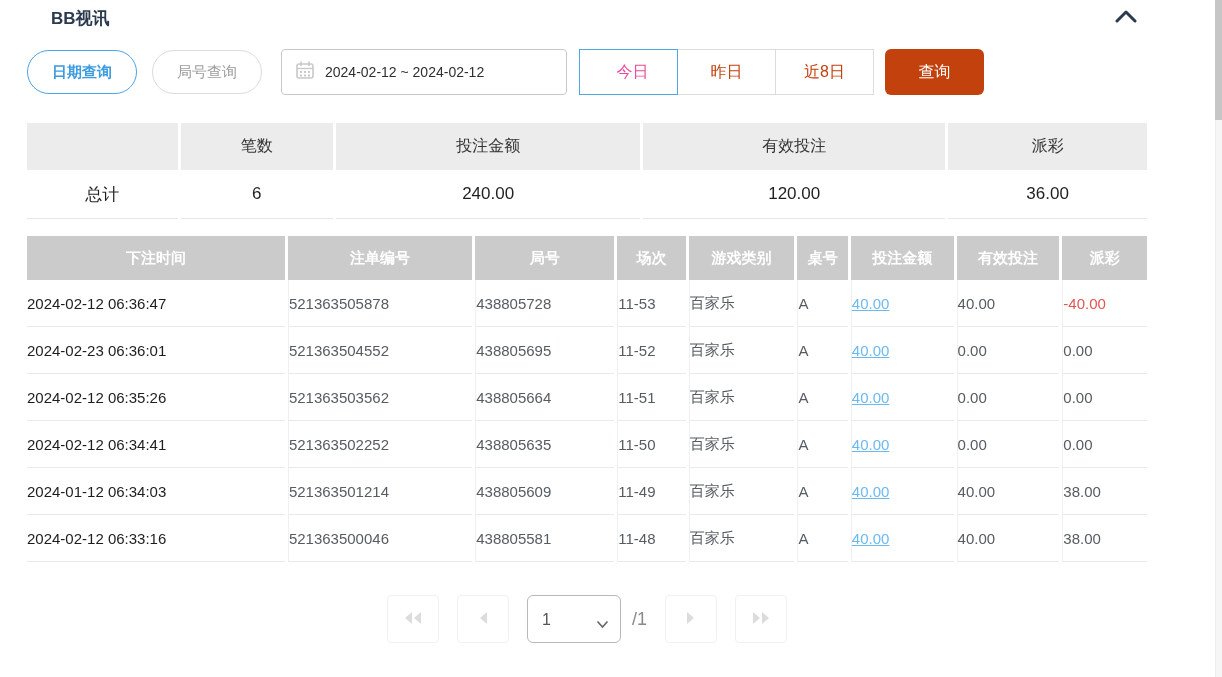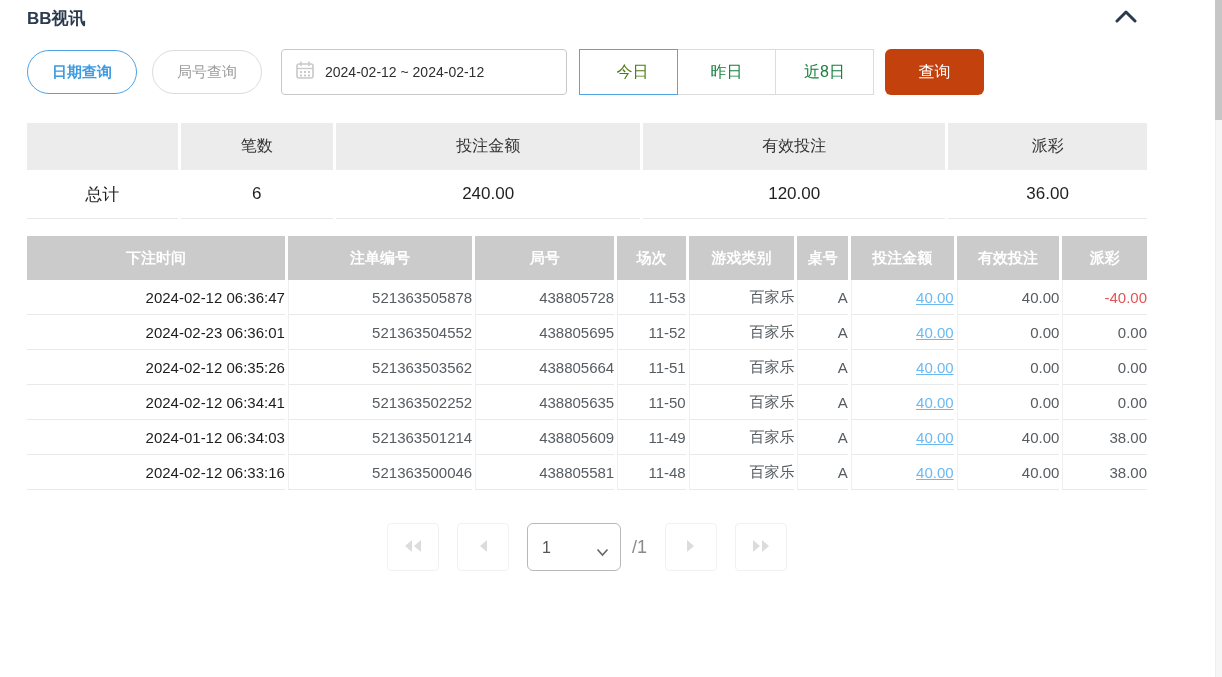--- a/index.html
+++ b/index.html
@@ -9,21 +9,21 @@
     background: #ffffff;
     position: relative;
     overflow: hidden;
     color: #333;
   }
   .page { width: 1120px; margin-left: 27px; }
 
   
   .title-row {
     display: flex; justify-content: space-between; align-items: center;
-    height: 36px;
+    height: 36px; margin-left: 24px;
   }
   .page-title { font-size: 17px; font-weight: bold; color: #2b3a4e; }
   .collapse-btn { background: none; border: none; cursor: pointer; margin-right: 8px; padding: 2px; }
 
   
   .filter-row { display: flex; align-items: center; margin-top: 13px; height: 46px; }
   .btn-pill {
     height: 44px; padding: 8px 24px; border-radius: 22px; background: #fff;
     font-size: 15px; cursor: pointer;
   }
@@ -32,24 +32,24 @@
   .date-box {
     display: flex; align-items: center; margin-left: 19px;
     width: 286px; height: 46px; border: 1px solid #c8c8c8; border-radius: 4px;
     background: #fff; padding-left: 13px; cursor: pointer;
   }
   .date-box .cal { flex: 0 0 auto; margin-right: 10px; }
   .date-text { font-size: 14px; color: #2f2f2f; white-space: nowrap; }
   .quick-group { display: flex; margin-left: 12px; }
   .quick-btn {
     width: 99px; height: 46px; background: #fff; border: 1px solid #dcdcdc;
-    font-size: 16px; color: #15803d; cursor: pointer; margin-left: -1px;
+    font-size: 16px; color: #c2410c; cursor: pointer; margin-left: -1px;
   }
   .quick-btn:first-child { margin-left: 0; }
-  .quick-btn.active { border: 1px solid #53a6e3; color: #4d7c0f; position: relative; z-index: 1; padding-left: 8px; }
+  .quick-btn.active { border: 1px solid #53a6e3; color: #ec4899; position: relative; z-index: 1; padding-left: 8px; }
   .btn-search {
     width: 99px; height: 46px; margin-left: 11px; border: none; border-radius: 6px;
     background: #c2410c; color: #ffffff; font-size: 16px; cursor: pointer;
   }
 
   
   table { border-collapse: separate; border-spacing: 3px 0; margin-left: -3px; table-layout: fixed; }
 
   
   .summary-table { margin-top: 28px; width: 1126px; }
@@ -62,21 +62,21 @@
     border-bottom: 1px solid #e8e8e8; background: #fff;
   }
 
   
   .detail-table { margin-top: 17px; width: 1126px; }
   .detail-table th {
     background: #cbcbcb; height: 44px; color: #ffffff; font-size: 15px;
     font-weight: bold; text-align: center;
   }
   .detail-table td {
-    height: 35px; font-size: 15px; color: #565c61; text-align: right;
+    height: 47px; font-size: 15px; color: #565c61; text-align: left;
     border-bottom: 1px solid #e9e9e9; background: #fff;
   }
   .detail-table td + td { border-left: 1px solid #f0f0f0; }
   .detail-table td.time-cell { color: #1d1d1d; }
   a.bet-link { color: #6cb9f2; text-decoration: underline; cursor: pointer; }
   .neg { color: #e25555 !important; }
 
   
   .pagination {
     margin-top: 33px; display: flex; justify-content: center; align-items: center;

